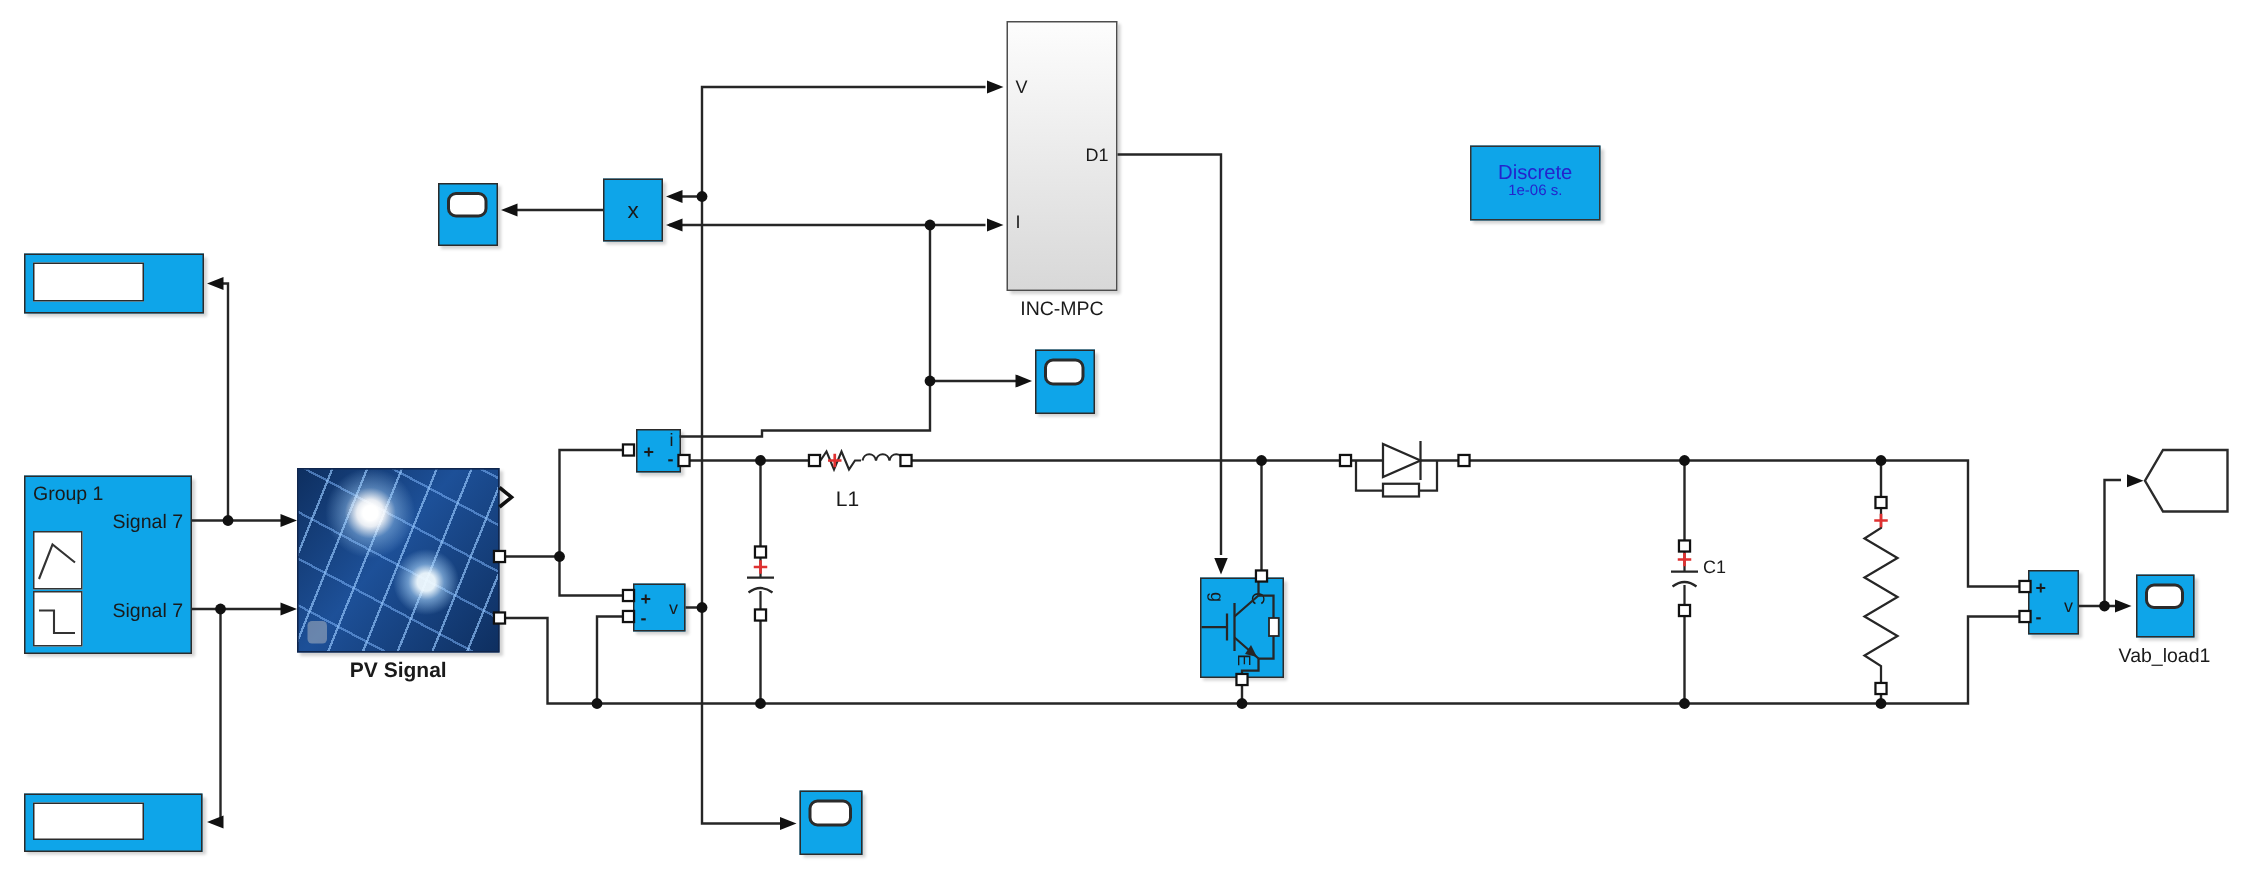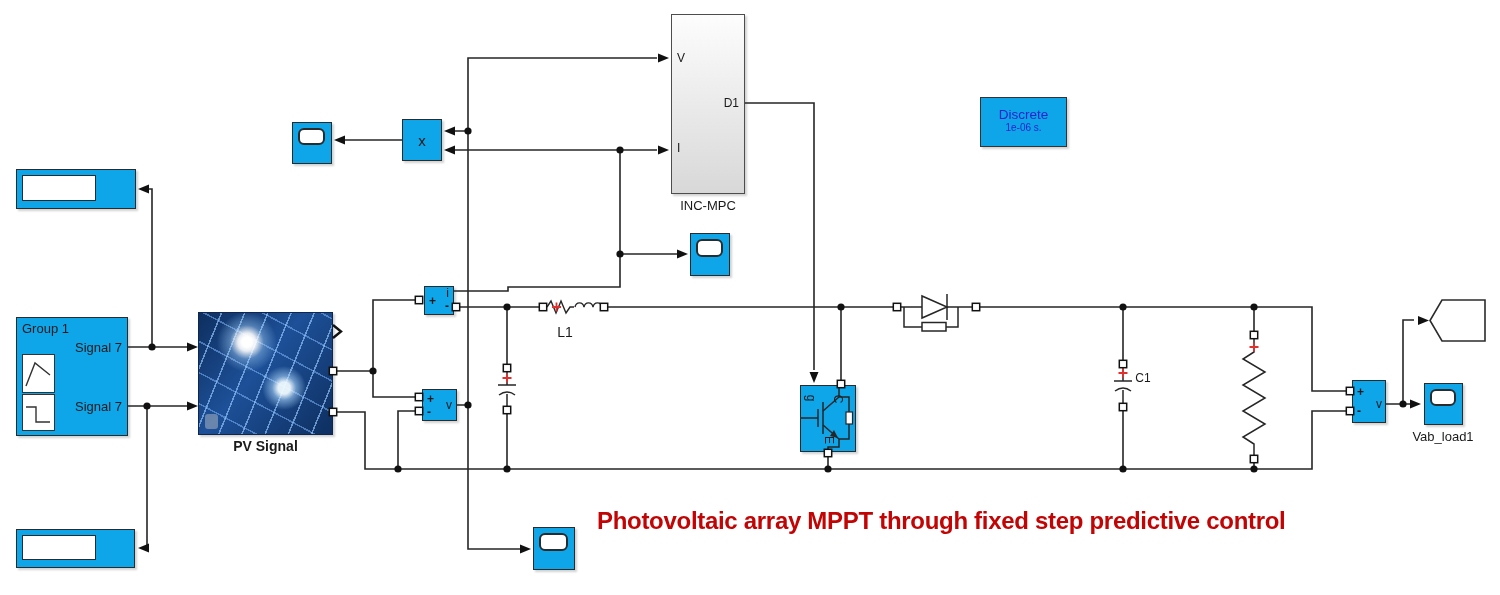--- a/index.html
+++ b/index.html
@@ -122,21 +122,20 @@
 
   <div class="blocklabel" style="left:1446px;top:313px;width:36px;font-size:13.5px;">Vc</div>
 
   <div class="block scope" style="left:1424px;top:383px;width:39px;height:42px;">
     <div class="screen" style="width:26px;height:17px;"></div>
   </div>
 
   <div class="blocklabel" style="left:550px;top:324px;width:30px;font-size:14px;">L1</div>
   <div class="blocklabel" style="left:1128px;top:371px;width:30px;font-size:12px;">C1</div>
 
-  <div class="plain" style="left:597px;top:507px;width:840px;font-size:24px;font-weight:bold;letter-spacing:-0.3px;color:#c20404;white-space:nowrap;">Photovoltaic array MPPT through fixed step predictive control</div>
 
   <svg id="wiring" width="1500" height="595" viewBox="0 0 1500 595">
     <g fill="none" stroke="#262626" stroke-width="1.6">
 
       <path d="M128,347 H195"></path>
       <path d="M152,347 V189 H141"></path>
       <path d="M128,406 H195"></path>
       <path d="M147,406 V548 H141"></path>
 
       <path d="M333,371 H373 M373,371 V300 H416 M373,371 V397 H417"></path>

